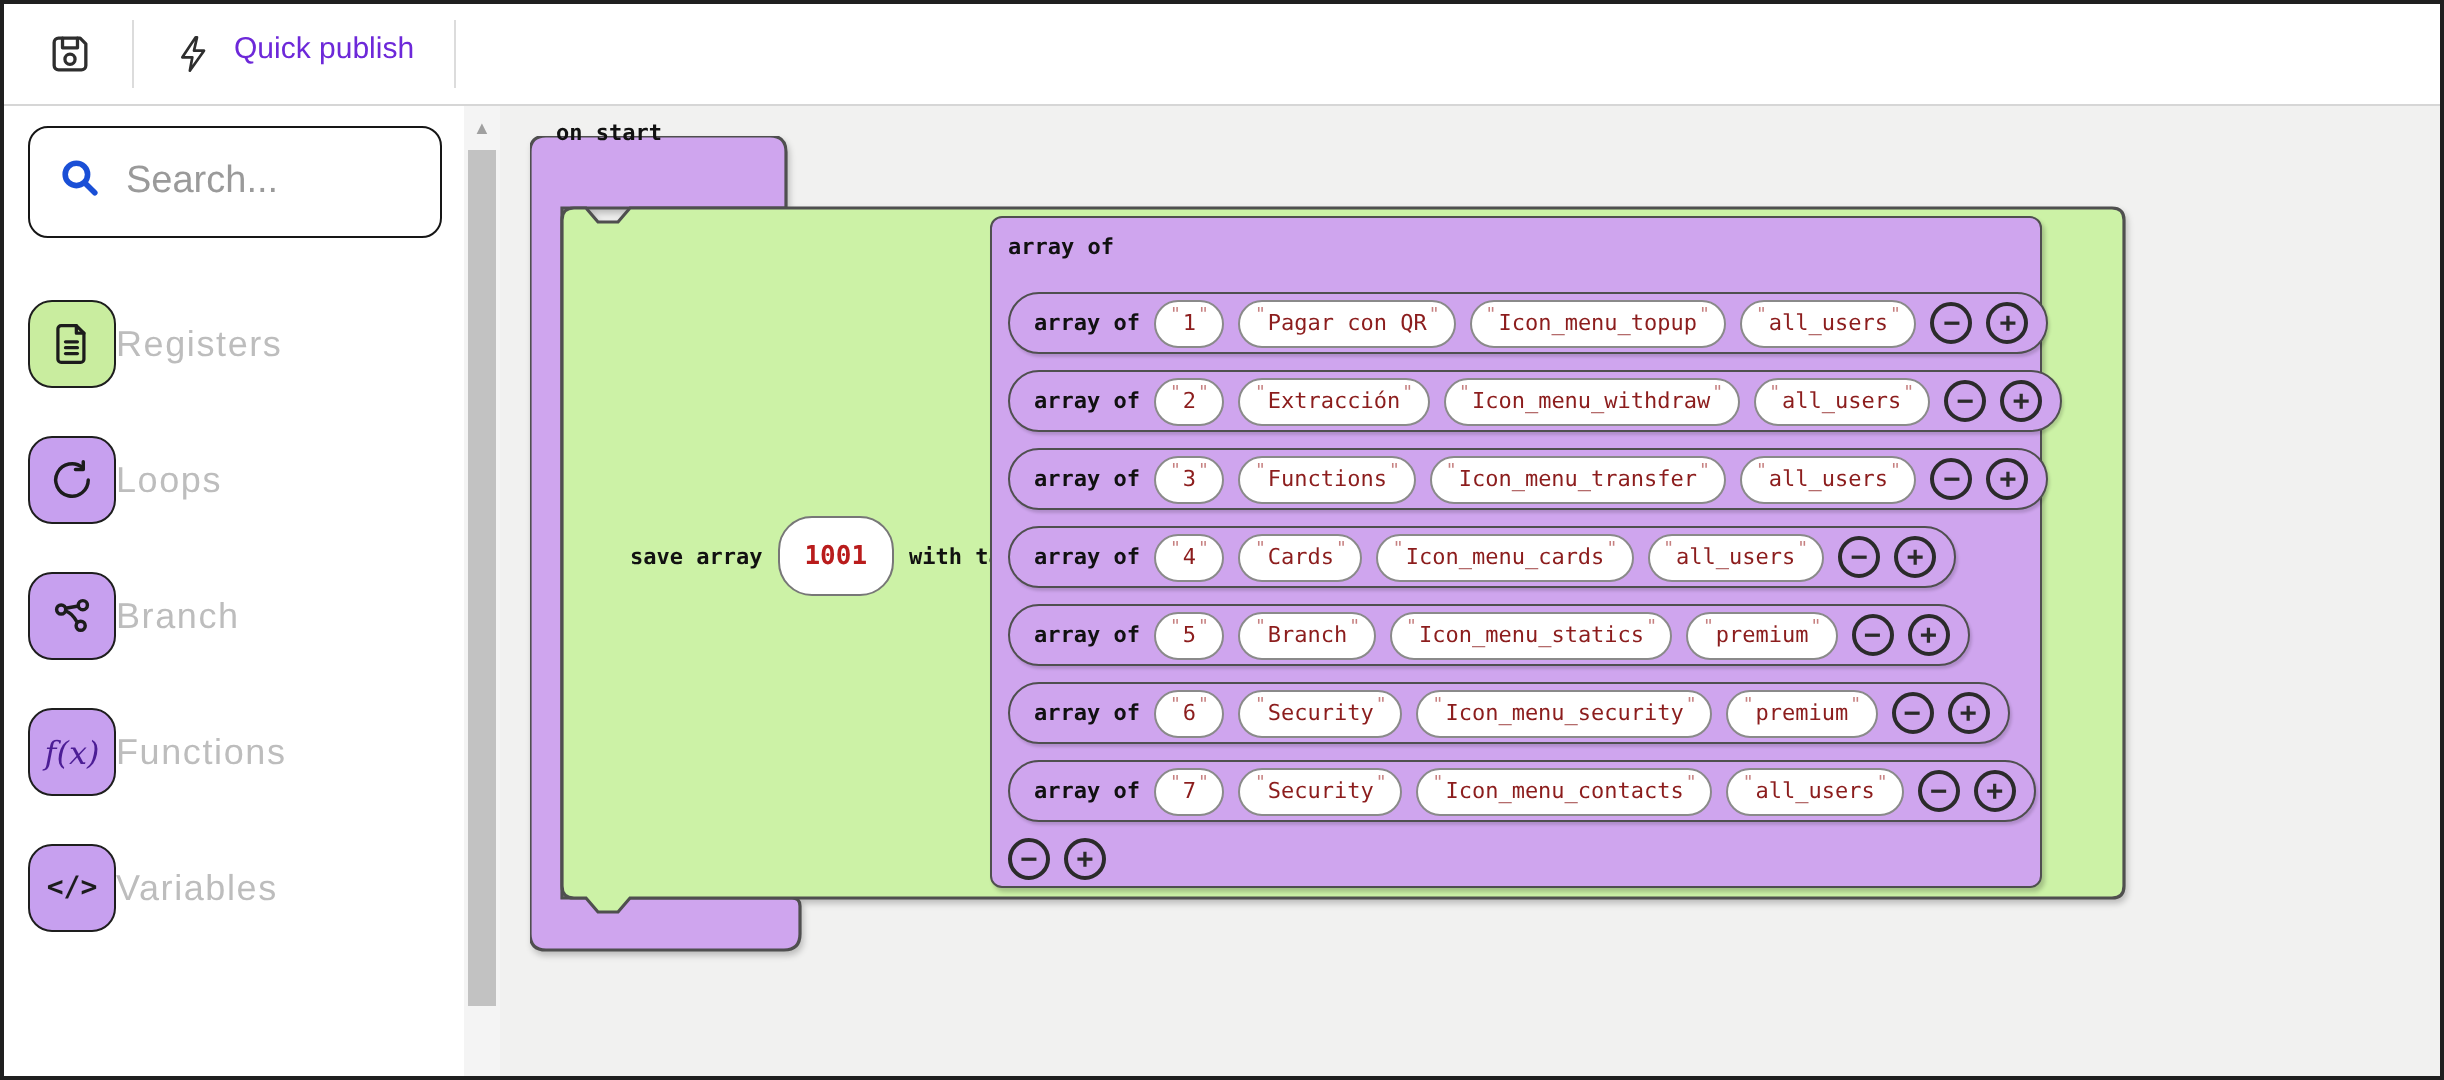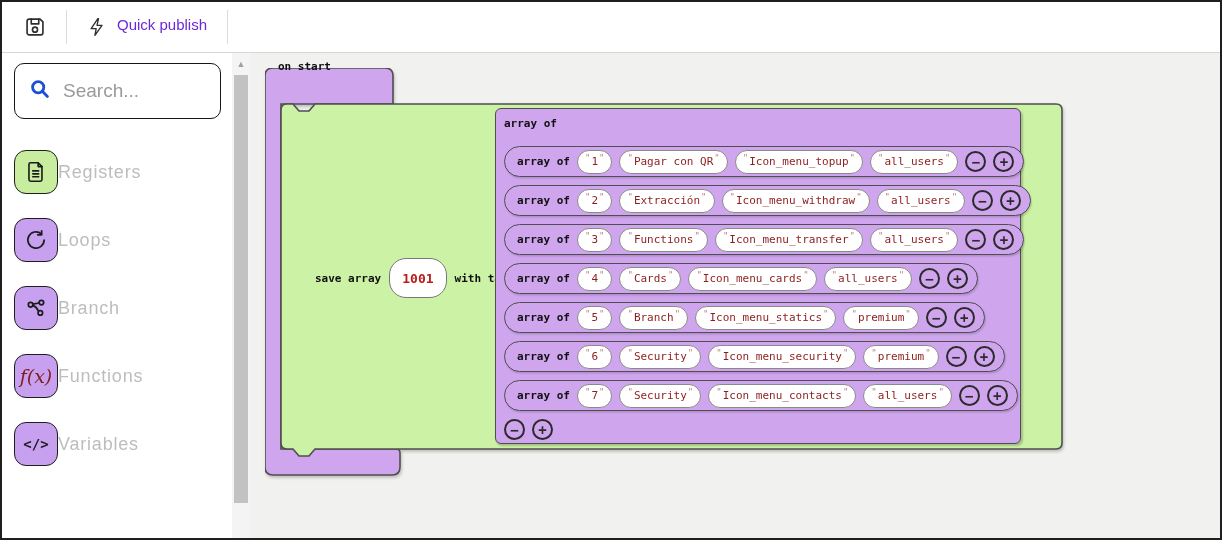--- a/index.html
+++ b/index.html
@@ -17,21 +17,21 @@
   .sidebar { width:230px; flex:0 0 230px; background:#fff; padding:10px 0 0 12px; }
   .search-box { width:207px; height:56px; border:1.6px solid #161616; border-radius:10px; display:flex; align-items:center; padding:0 10px 0 14px; gap:12px; background:#fff; }
   .search-box input { border:none; outline:none; width:140px; font-size:19px; color:#444; font-family:"Liberation Sans",sans-serif; background:transparent; }
   .search-box input::placeholder { color:#9a9a9a; }
   .cat-list { margin-top:31px; display:flex; flex-direction:column; gap:24px; }
   .cat-item { display:flex; align-items:center; cursor:pointer; }
   .cat-icon { width:44px; height:44px; border:1.6px solid #1e1e1e; border-radius:12px; display:flex; align-items:center; justify-content:center; }
   .cat-icon.green { background:#c9ed9f; }
   .cat-icon.purple { background:#c7a0ef; }
   .cat-label { font-size:18px; color:#bdbdbd; letter-spacing:0.8px; }
-  .fx-txt { font-style:italic; font-size:19px; color:#7f1d1d; font-family:"DejaVu Serif",serif; }
+  .fx-txt { font-style:italic; font-size:16px; color:#4c1d95; font-family:"DejaVu Serif",serif; }
   .code-txt { font-size:14px; font-weight:bold; color:#1c1c1c; font-family:"DejaVu Sans Mono",monospace; }
 
   
   .sb-scroll { width:18px; flex:0 0 18px; background:#f4f4f4; position:relative; }
   .sb-arrow { position:absolute; top:6px; left:0; width:18px; text-align:center; font-size:9px; color:#a0a0a0; cursor:pointer; }
   .sb-thumb { position:absolute; top:22px; left:2px; width:14px; height:428px; background:#c2c2c2; cursor:pointer; }
 
   
   .workspace { flex:1; background:#f1f1f0; position:relative; overflow:hidden; }
   .blk-font { font-family:"DejaVu Sans Mono",monospace; }

